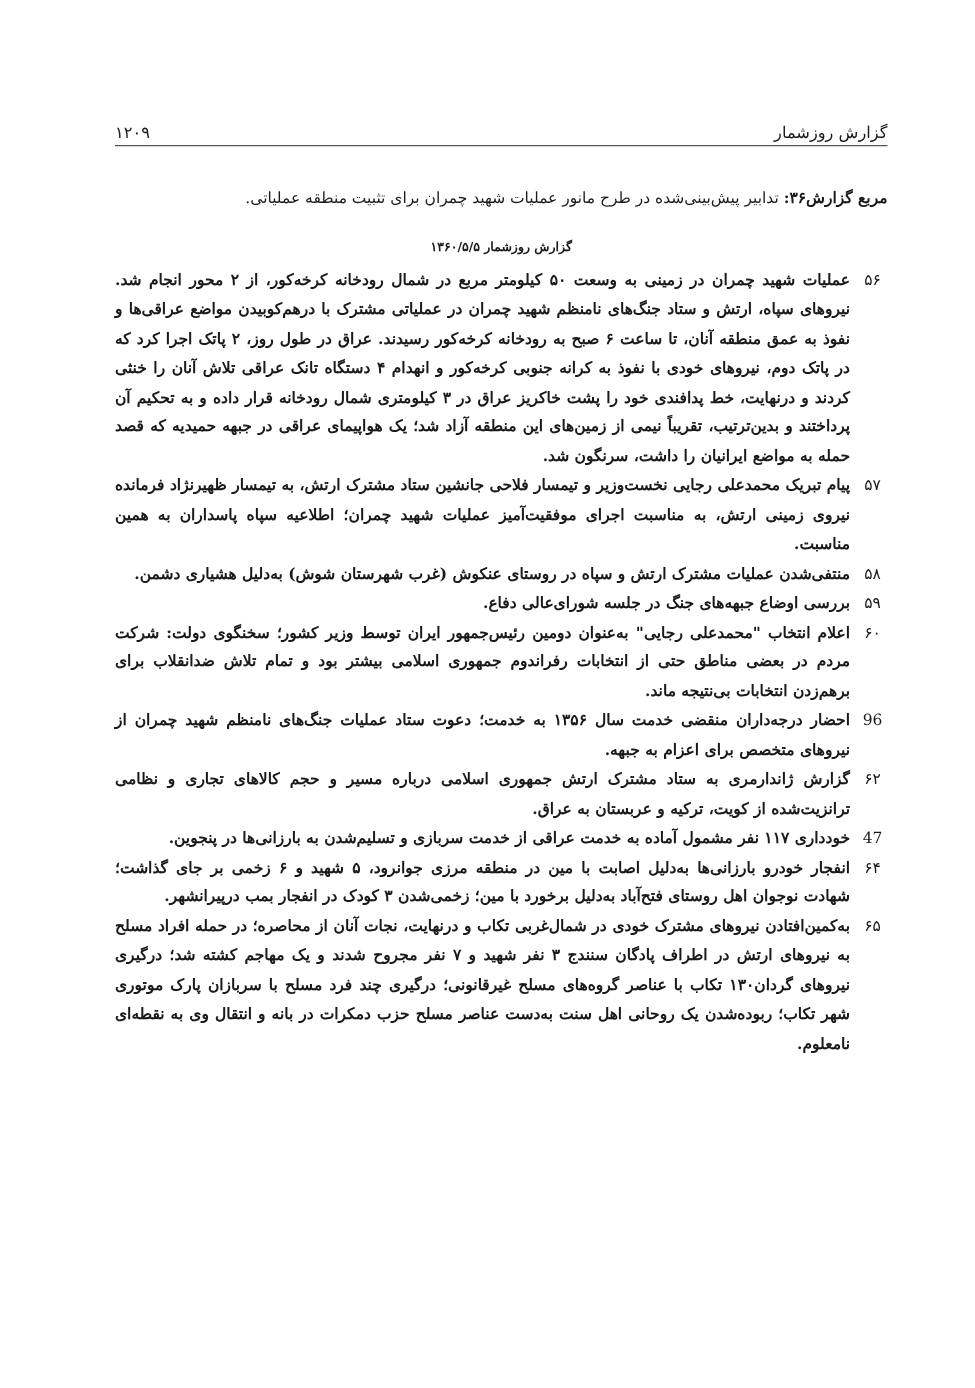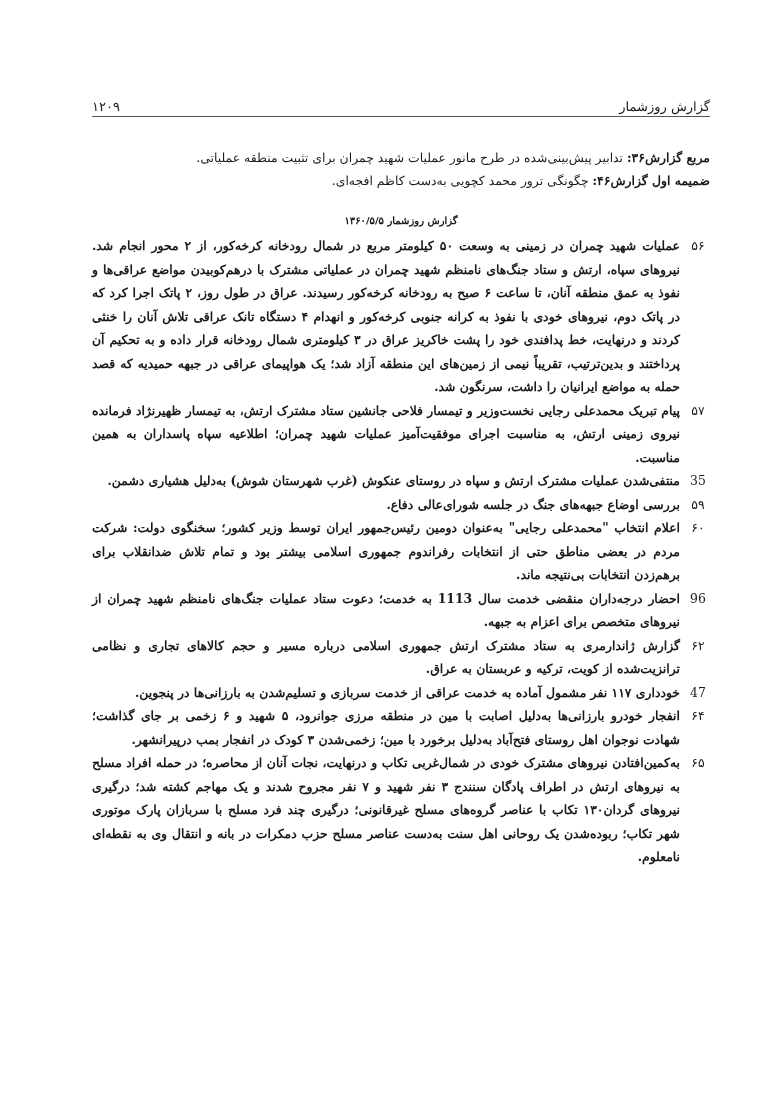--- a/index.html
+++ b/index.html
@@ -30,49 +30,48 @@
 <body>
 
 <div class="page">
   <div class="header">
     <span>گزارش روزشمار</span>
     <span>۱۲۰۹</span>
   </div>
 
   <div class="annex">
     <p><span class="b">مربع گزارش۳۶:</span><span> تدابیر پیش‌بینی‌شده در طرح مانور عملیات شهید چمران برای تثبیت منطقه عملیاتی.</span></p>
-    <p><span class="b">ضمیمه اول گزارش۴۶:</span><span> چگونگی ترور محمد کچویی به‌دست کاظم افجه‌ای.</span></p>
   </div>
 
   <div class="section-title">گزارش روزشمار ۱۳۶۰/۵/۵</div>
 
   <div class="items">
     <div class="item">
         <span class="num">۵۶</span>
         <span class="txt">عملیات شهید چمران در زمینی به وسعت ۵۰ کیلومتر مربع در شمال رودخانه کرخه‌کور، از ۲ محور انجام شد. نیروهای سپاه، ارتش و ستاد جنگ‌های نامنظم شهید چمران در عملیاتی مشترک با درهم‌کوبیدن مواضع عراقی‌ها و نفوذ به عمق منطقه آنان، تا ساعت ۶ صبح به رودخانه کرخه‌کور رسیدند. عراق در طول روز، ۲ پاتک اجرا کرد که در پاتک دوم، نیروهای خودی با نفوذ به کرانه جنوبی کرخه‌کور و انهدام ۴ دستگاه تانک عراقی تلاش آنان را خنثی کردند و درنهایت، خط پدافندی خود را پشت خاکریز عراق در ۳ کیلومتری شمال رودخانه قرار داده و به تحکیم آن پرداختند و بدین‌ترتیب، تقریباً نیمی از زمین‌های این منطقه آزاد شد؛ یک هواپیمای عراقی در جبهه حمیدیه که قصد حمله به مواضع ایرانیان را داشت، سرنگون شد.</span>
       </div>
     <div class="item">
         <span class="num">۵۷</span>
         <span class="txt">پیام تبریک محمدعلی رجایی نخست‌وزیر و تیمسار فلاحی جانشین ستاد مشترک ارتش، به تیمسار ظهیرنژاد فرمانده نیروی زمینی ارتش، به مناسبت اجرای موفقیت‌آمیز عملیات شهید چمران؛ اطلاعیه سپاه پاسداران به همین مناسبت.</span>
       </div>
     <div class="item">
-        <span class="num">35</span>
+        <span class="num">۵۸</span>
         <span class="txt">منتفی‌شدن عملیات مشترک ارتش و سپاه در روستای عنکوش (غرب شهرستان شوش) به‌دلیل هشیاری دشمن.</span>
       </div>
     <div class="item">
         <span class="num">۵۹</span>
         <span class="txt">بررسی اوضاع جبهه‌های جنگ در جلسه شورای‌عالی دفاع.</span>
       </div>
     <div class="item">
         <span class="num">۶۰</span>
         <span class="txt">اعلام انتخاب "محمدعلی رجایی" به‌عنوان دومین رئیس‌جمهور ایران توسط وزیر کشور؛ سخنگوی دولت: شرکت مردم در بعضی مناطق حتی از انتخابات رفراندوم جمهوری اسلامی بیشتر بود و تمام تلاش ضدانقلاب برای برهم‌زدن انتخابات بی‌نتیجه ماند.</span>
       </div>
     <div class="item">
         <span class="num">96</span>
-        <span class="txt">احضار درجه‌داران منقضی خدمت سال 1113 به خدمت؛ دعوت ستاد عملیات جنگ‌های نامنظم شهید چمران از نیروهای متخصص برای اعزام به جبهه.</span>
+        <span class="txt">احضار درجه‌داران منقضی خدمت سال ۱۳۵۶ به خدمت؛ دعوت ستاد عملیات جنگ‌های نامنظم شهید چمران از نیروهای متخصص برای اعزام به جبهه.</span>
       </div>
     <div class="item">
         <span class="num">۶۲</span>
         <span class="txt">گزارش ژاندارمری به ستاد مشترک ارتش جمهوری اسلامی درباره مسیر و حجم کالاهای تجاری و نظامی ترانزیت‌شده از کویت، ترکیه و عربستان به عراق.</span>
       </div>
     <div class="item">
         <span class="num">47</span>
         <span class="txt">خودداری ۱۱۷ نفر مشمول آماده به خدمت عراقی از خدمت سربازی و تسلیم‌شدن به بارزانی‌ها در پنجوین.</span>
       </div>
     <div class="item">

